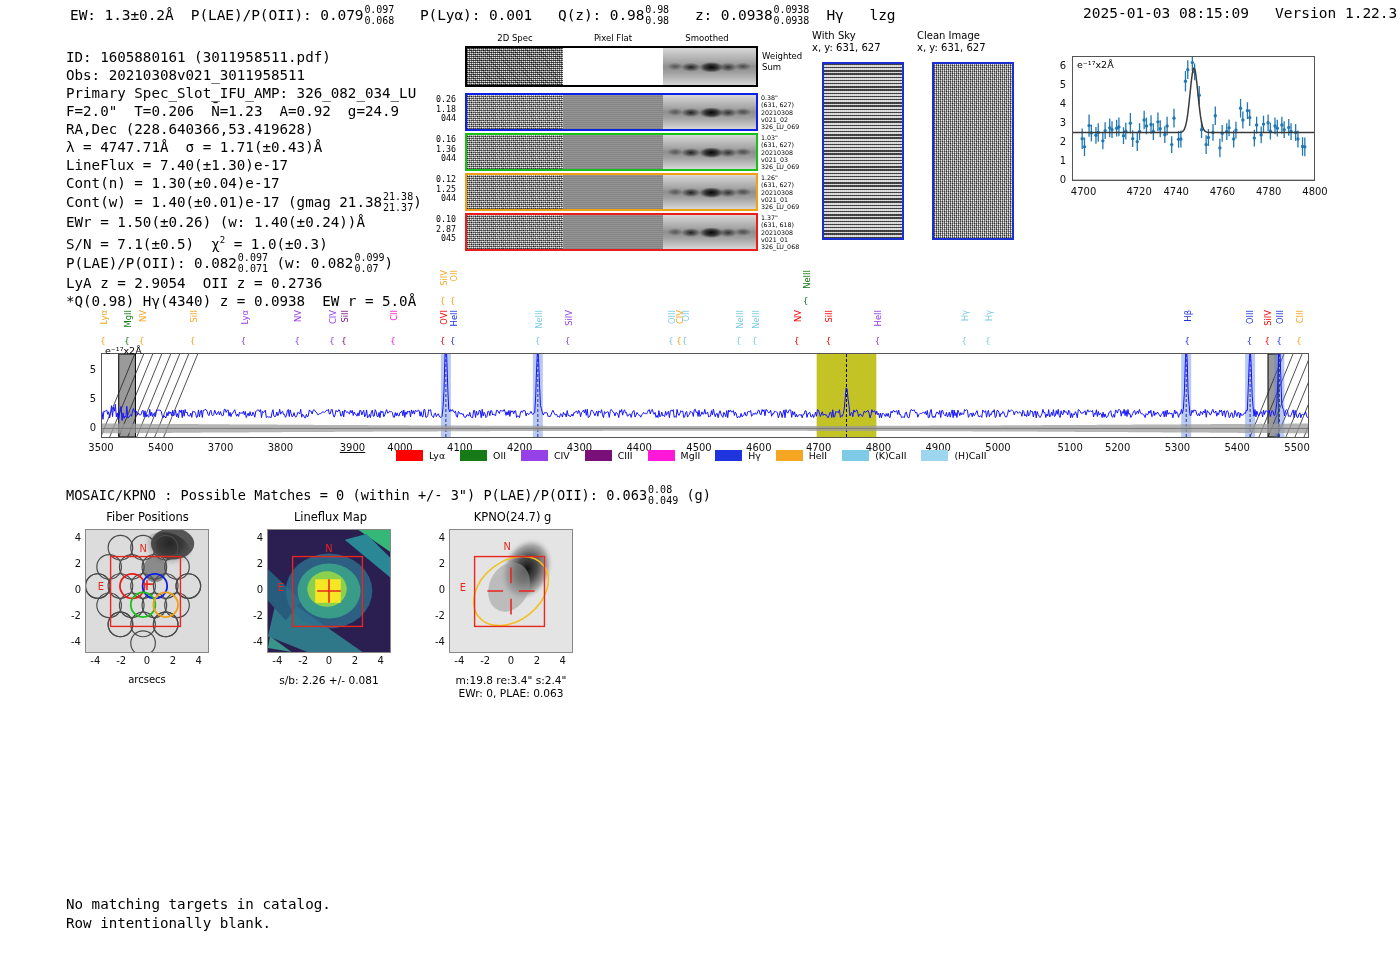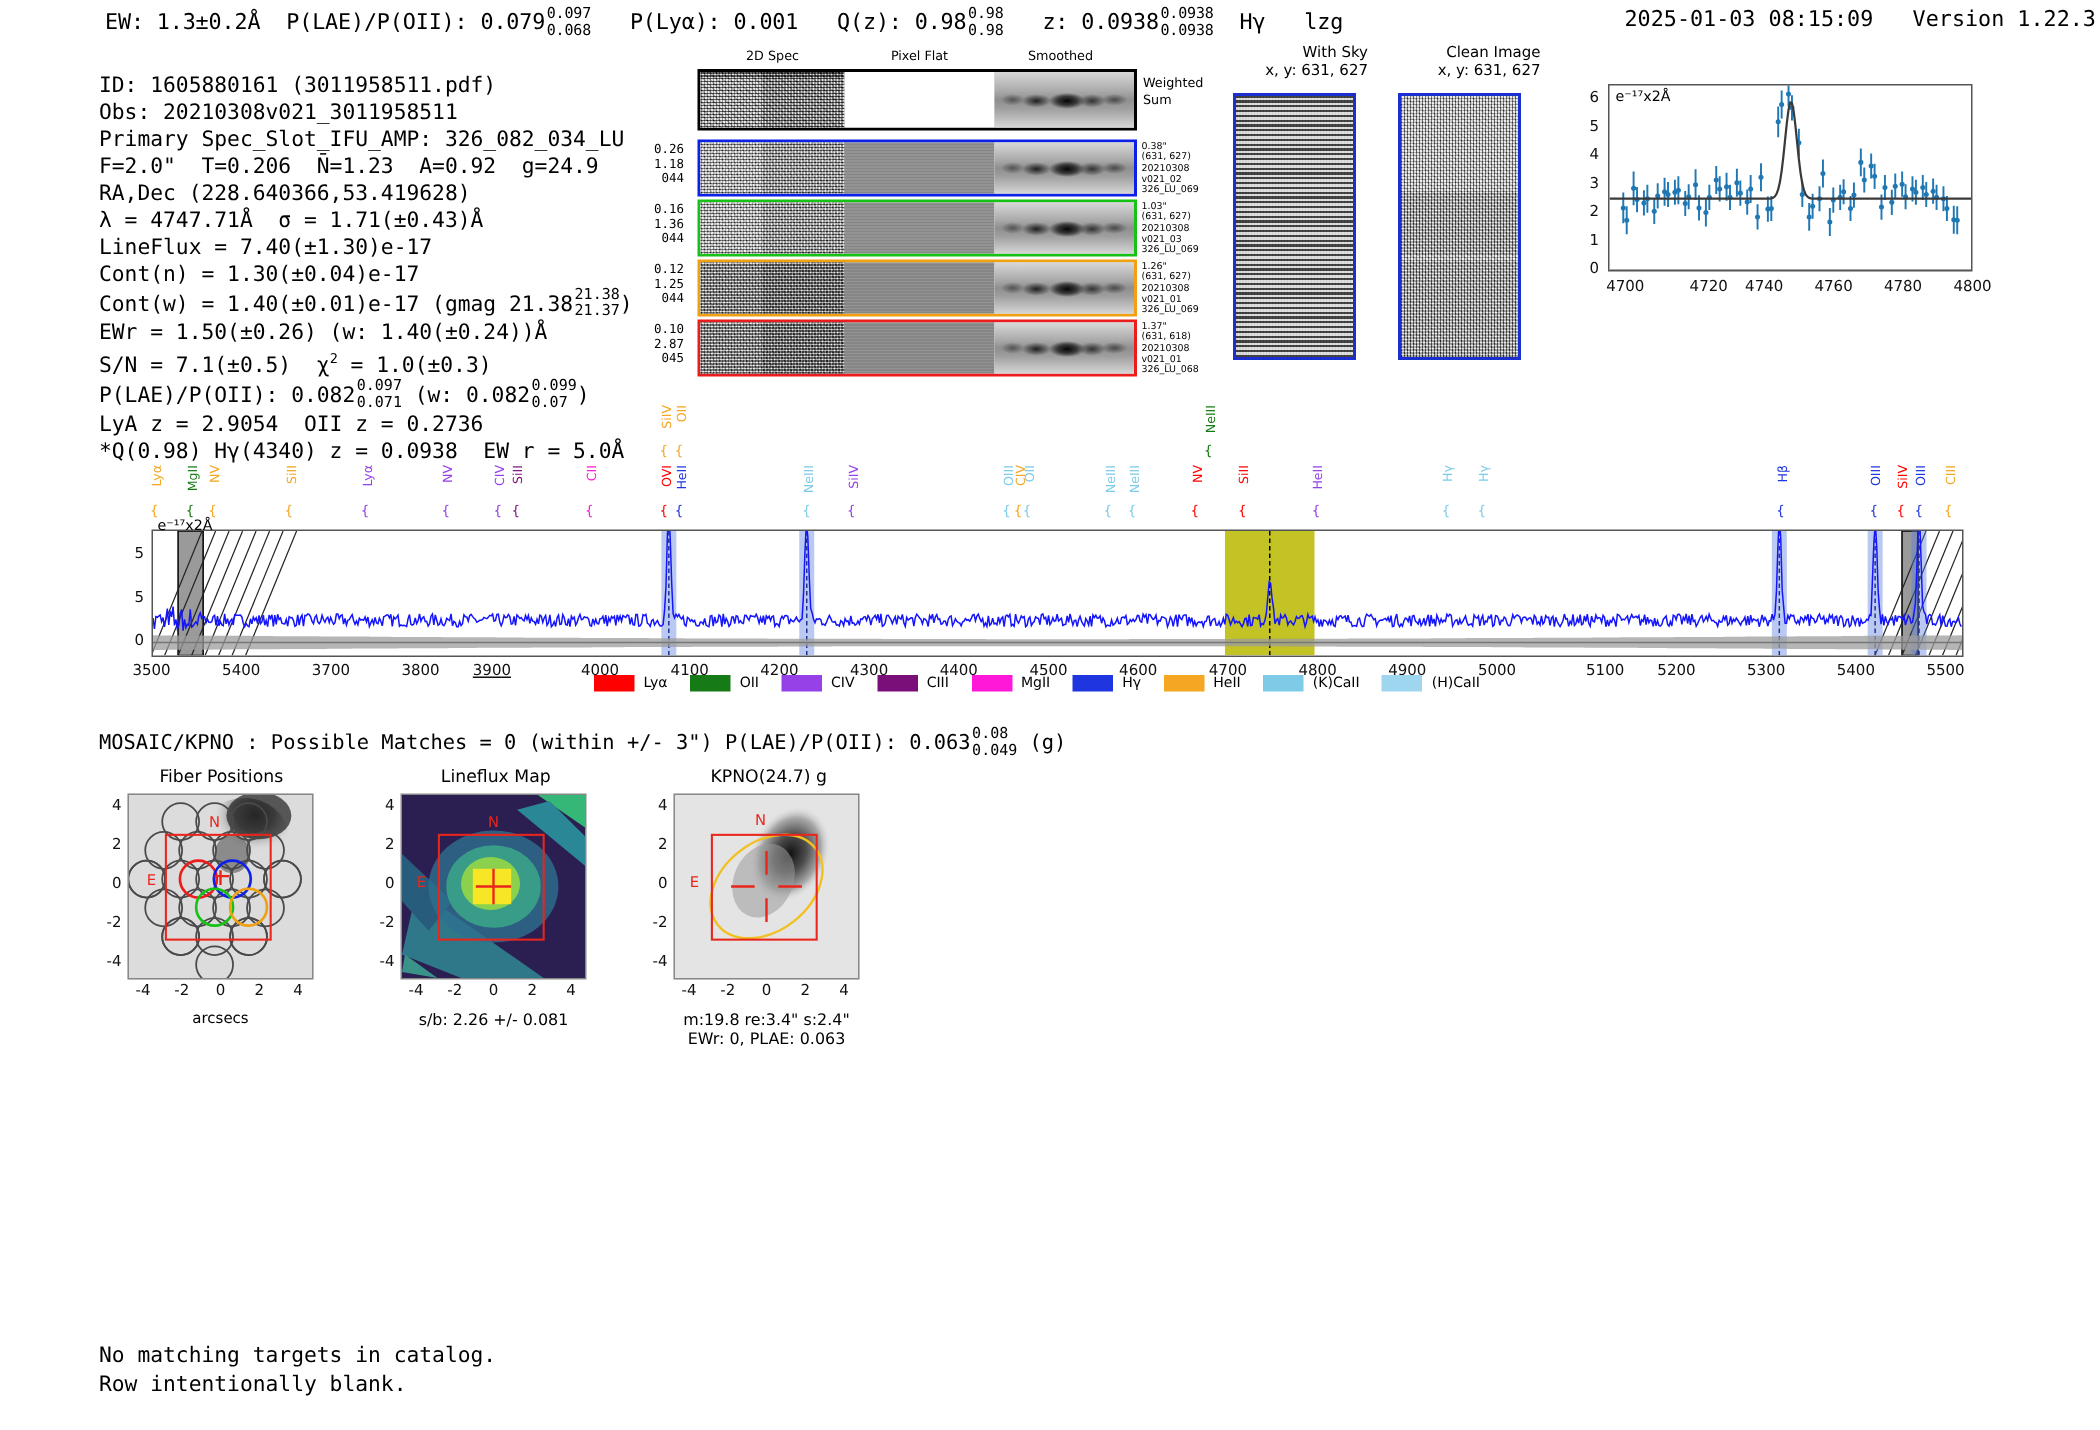--- a/index.html
+++ b/index.html
@@ -50,21 +50,21 @@
       radial-gradient(ellipse 13px 6px at 30% 52%, #1f1f1f 0%, rgba(170,170,170,0) 75%),
       radial-gradient(ellipse 12px 6px at 70% 52%, #333 0%, rgba(170,170,170,0) 75%),
       radial-gradient(ellipse 10px 5px at 13% 50%, #555 0%, rgba(180,180,180,0) 78%),
       radial-gradient(ellipse 11px 5px at 86% 50%, #4a4a4a 0%, rgba(180,180,180,0) 78%),
       linear-gradient(0deg,#d6d6d6 0%,#9d9d9d 35%,#8f8f8f 50%,#a9a9a9 65%,#d8d8d8 100%);
   }
   .lside{position:absolute;font-size:8.3px;line-height:9.6px;text-align:right;width:34px;}
   .rside{position:absolute;font-size:6.3px;line-height:7.3px;left:0;}
 
   
-  .cut-title{position:absolute;text-align:right;font-size:10px;line-height:11.5px;}
+  .cut-title{position:absolute;text-align:left;font-size:10px;line-height:11.5px;}
   .cut-img{position:absolute;box-sizing:border-box;border:2px solid #1b2fd0;}
   .sky{background:#b0b0b0;
     background-image:
       repeating-linear-gradient(0deg,rgba(0,0,0,.62) 0 1.5px,rgba(255,255,255,.55) 1.5px 3.2px),
       repeating-linear-gradient(90deg,rgba(0,0,0,.12) 0 1px,rgba(255,255,255,.12) 1px 2px);}
   .clean{background:#bdbdbd;
     background-image:
       repeating-linear-gradient(90deg,rgba(0,0,0,.45) 0 1px,rgba(255,255,255,.4) 1px 2px),
       repeating-linear-gradient(0deg,rgba(0,0,0,.42) 0 1px,rgba(255,255,255,.38) 1px 2px),
       repeating-linear-gradient(38deg,rgba(0,0,0,.3) 0 1px,rgba(255,255,255,.3) 1px 3px);}
@@ -497,21 +497,21 @@
   <div id="spec-yticks">
       <div class="tick sans" style="left: 8px; top: 154.207px; width: 22px; text-align: right;">0</div>
       <div class="tick sans" style="left: 8px; top: 124.897px; width: 22px; text-align: right;">5</div>
       <div class="tick sans" style="left: 8px; top: 95.5862px; width: 22px; text-align: right;">5</div>
     </div>
   <div id="spec-xticks">
       <div class="tick sans" style="left: 10px; top: 174px; width: 50px; text-align: center;">3500</div>
       <div class="tick sans" style="left: 69.802px; top: 174px; width: 50px; text-align: center;">5400</div>
       <div class="tick sans" style="left: 129.604px; top: 174px; width: 50px; text-align: center;">3700</div>
       <div class="tick sans" style="left: 189.406px; top: 174px; width: 50px; text-align: center;">3800</div>
-      <div class="tick sans" style="left: 249.208px; top: 174px; width: 50px; text-align: left; text-decoration: underline;">3900</div>
+      <div class="tick sans" style="left: 249.208px; top: 174px; width: 50px; text-align: right; text-decoration: underline;">3900</div>
       <div class="tick sans" style="left: 309.01px; top: 174px; width: 50px; text-align: center;">4000</div>
       <div class="tick sans" style="left: 368.812px; top: 174px; width: 50px; text-align: center;">4100</div>
       <div class="tick sans" style="left: 428.614px; top: 174px; width: 50px; text-align: center;">4200</div>
       <div class="tick sans" style="left: 488.416px; top: 174px; width: 50px; text-align: center;">4300</div>
       <div class="tick sans" style="left: 548.218px; top: 174px; width: 50px; text-align: center;">4400</div>
       <div class="tick sans" style="left: 608.02px; top: 174px; width: 50px; text-align: center;">4500</div>
       <div class="tick sans" style="left: 667.822px; top: 174px; width: 50px; text-align: center;">4600</div>
       <div class="tick sans" style="left: 727.624px; top: 174px; width: 50px; text-align: center;">4700</div>
       <div class="tick sans" style="left: 787.426px; top: 174px; width: 50px; text-align: center;">4800</div>
       <div class="tick sans" style="left: 847.228px; top: 174px; width: 50px; text-align: center;">4900</div>

